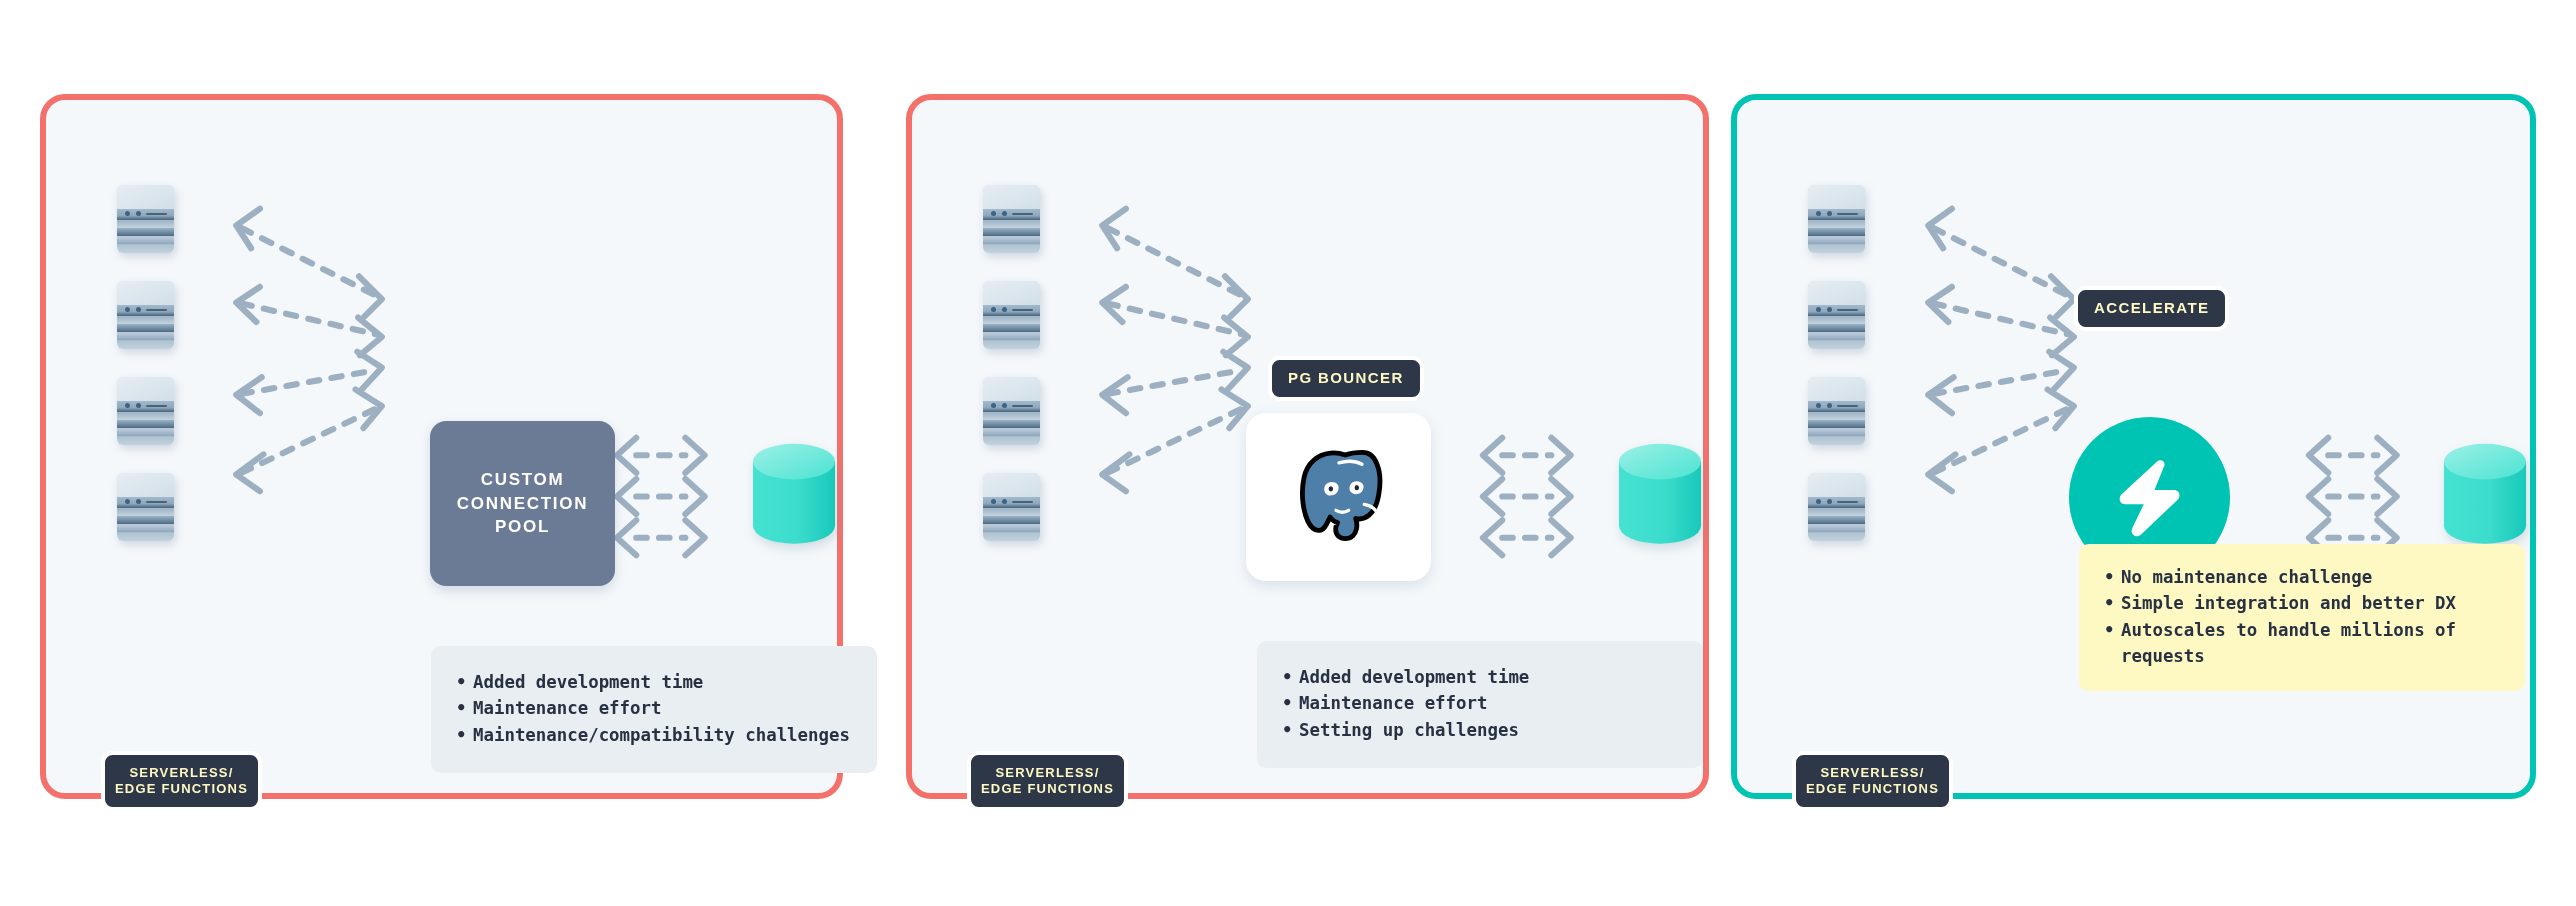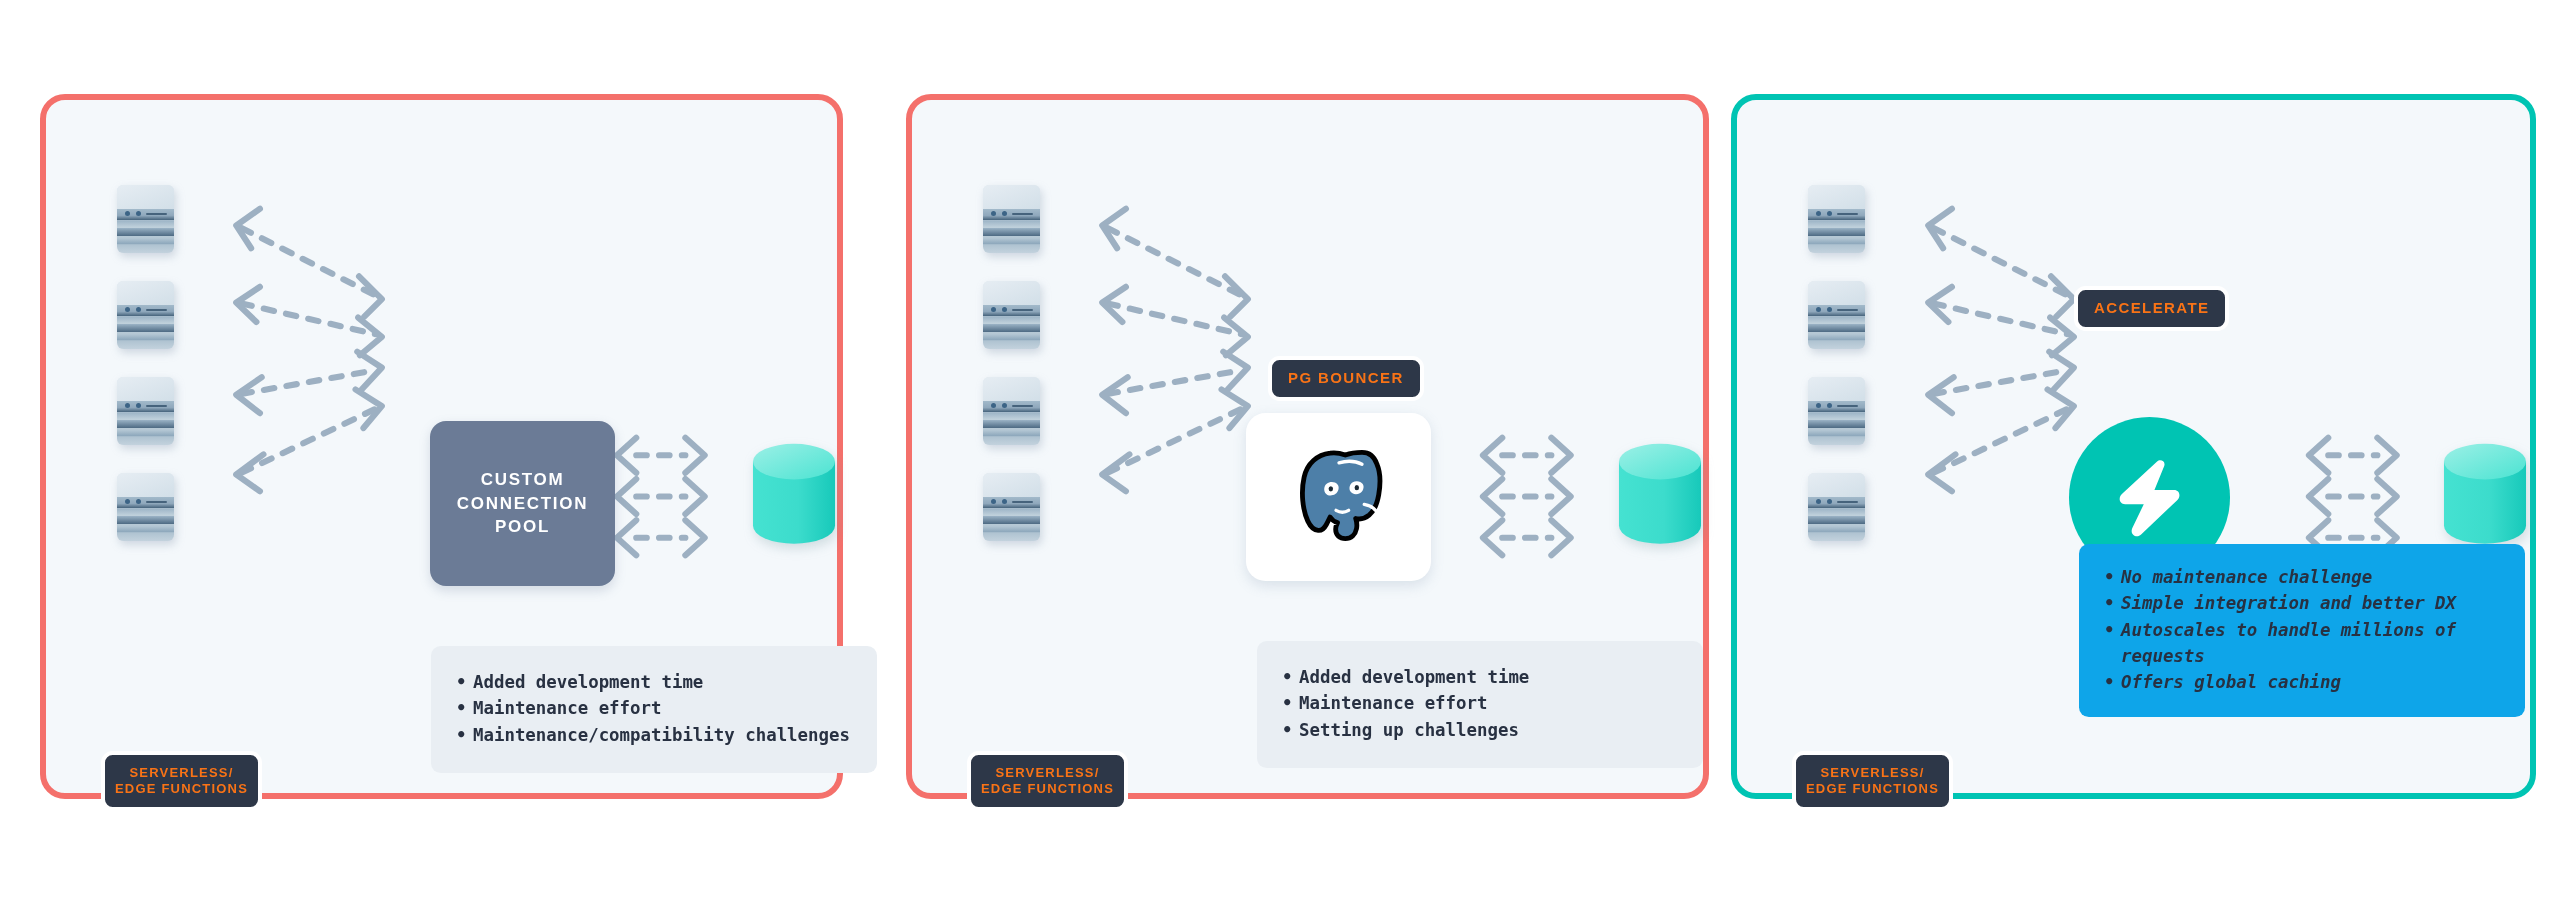--- a/index.html
+++ b/index.html
@@ -54,21 +54,21 @@
   .server .led.l1{left:8px;}
   .server .led.l2{left:19px;}
   .server .bar{
     position:absolute;right:7.1px;top:40.5%;width:21.4px;height:2.7px;border-radius:1.8px;
     background:#46637C;
   }
 
   
   .badge{
     position:absolute;
-    background:#2D3748;color:#f97316;
+    background:#2D3748;color:#fef9c3;
     border:4.5px solid #ffffff;
     border-radius:11.6px;
     font-weight:bold;
     letter-spacing:1.2px;
     text-align:center;
     line-height:1.22;
     box-sizing:border-box;
     white-space:pre-line;
   }
   .badge.fn{
@@ -127,21 +127,21 @@
     line-height:1.52;
   }
   .note li{
     position:relative;padding-left:17px;
   }
   .note li:before{
     content:"•";position:absolute;left:0;top:0;
   }
   #note-1{left:385px;top:546px;width:446px;padding:23px 21.4px 25px 25px;background:#E9EEF3;}
   #note-2{left:1231px;top:546px;width:446px;padding:23px 21.4px 25px 25px;background:#E9EEF3;}
-  #note-3{left:2078px;top:540px;width:446px;padding:19.6px 21.4px 21.4px 25px;background:#0ea5e9;font-style:italic;}
+  #note-3{left:2078px;top:540px;width:446px;padding:19.6px 21.4px 21.4px 25px;background:#fef9c3;}
 </style>
 </head>
 <body>
 
 <div class="stage">
 
   <div class="panel red" id="panel-1">
 
     <div class="servers">
       <div class="server">
@@ -512,19 +512,18 @@
     <div class="badge small" style="left:337px;top:186px;">ACCELERATE</div>
 
     <div class="badge fn">SERVERLESS/
 EDGE FUNCTIONS</div>
 
     <div class="note" id="note-3" style="left:342px;top:444px;width:446px;">
       <ul>
         <li>No maintenance challenge</li>
         <li>Simple integration and better DX</li>
         <li>Autoscales to handle millions of requests</li>
-        <li>Offers global caching</li>
       </ul>
     </div>
   </div>
 
 </div>
 
 
 </body></html>

